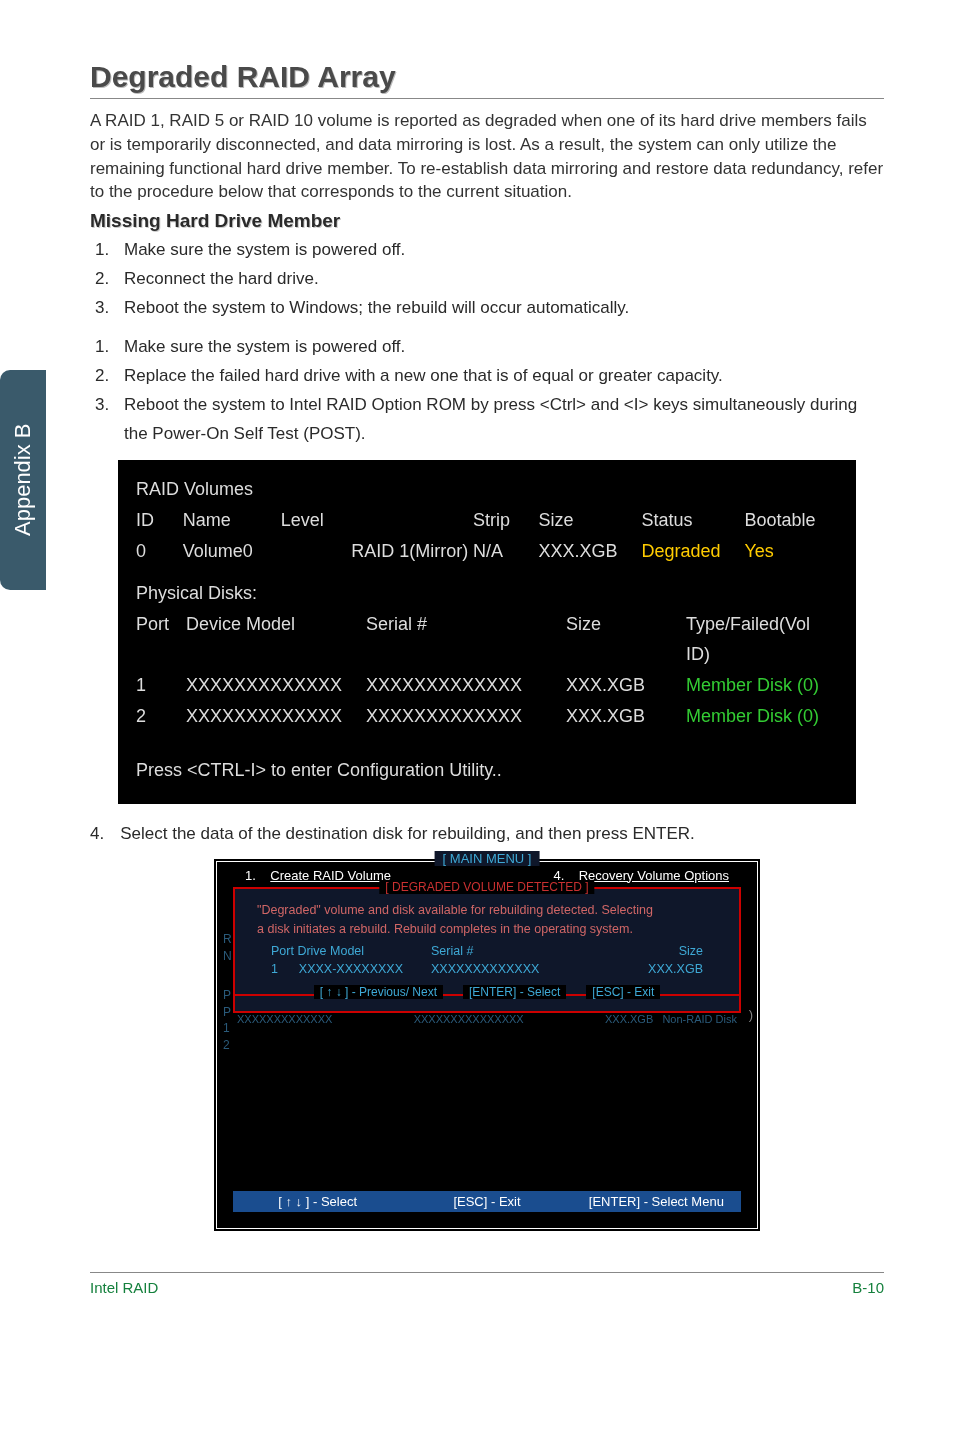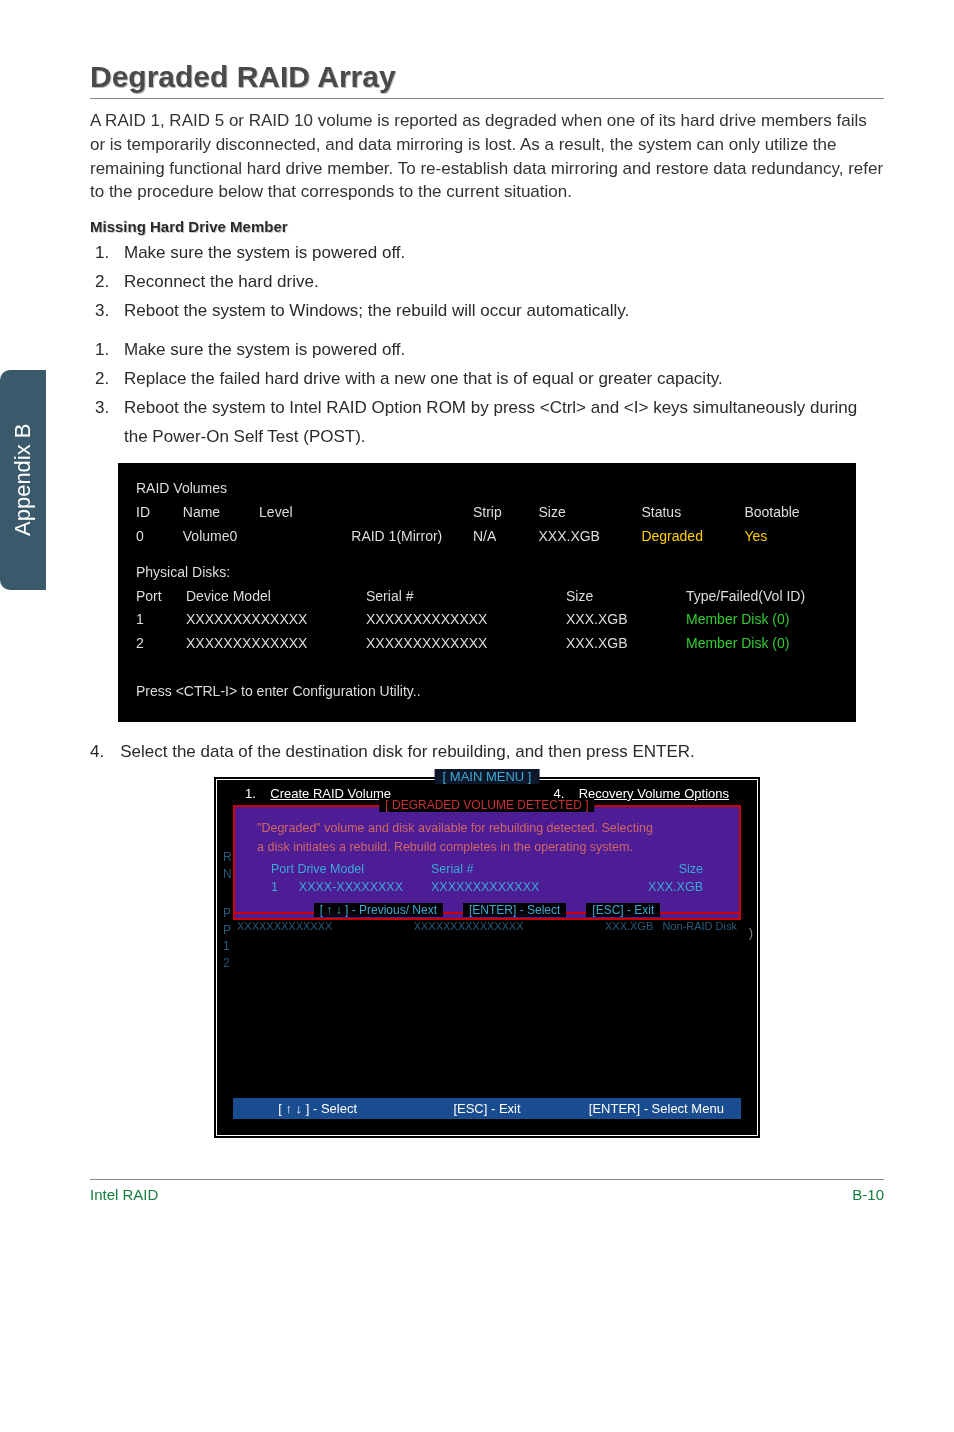--- a/index.html
+++ b/index.html
@@ -40,37 +40,37 @@
     padding-bottom: 4px;
     margin: 0 0 10px 0;
   }
   .intro {
     font-size: 17px;
     line-height: 1.4;
     color: #333;
     margin-bottom: 6px;
   }
   .subhead {
-    font-size: 15px;
+    font-size: 19px;
     font-weight: bold;
     text-shadow: 1px 1px 0 #ccc;
-    margin: 14px 0 4px 0;
+    margin: 6px 0 4px 0;
   }
   ol {
     margin: 4px 0 10px 0;
     padding-left: 24px;
     font-size: 17px;
     line-height: 1.7;
   }
   ol li { padding-left: 10px; }
   .bios1 {
     background: #000;
     color: #ddd;
     font-family: Arial, sans-serif;
-    font-size: 14px;
+    font-size: 18px;
     margin: 12px 28px 20px 28px;
     padding: 14px 18px 18px 18px;
     line-height: 1.7;
   }
   .row { display: flex; }
   .yellow { color: #ffcc00; }
   .green { color: #33cc33; }
   .bios1 .c1 { width: 50px; }
   .bios1 .c2 { width: 180px; }
   .bios1 .c3 { width: 130px; }
@@ -112,22 +112,22 @@
     display: flex;
     justify-content: space-between;
     color: #fff;
     padding: 6px 28px 4px 28px;
     font-size: 13px;
   }
   .dialog {
     margin: 0 16px;
     border: 2px solid #c00;
     position: relative;
-    padding: 4px 0 4px 0;
-    background: #4c1d95;
+    padding: 4px 0 15px 0;
+    background: #0f172a;
   }
   .dialog-title {
     position: absolute;
     top: -9px;
     left: 50%;
     transform: translateX(-50%);
     background: #000;
     color: #c93030;
     font-size: 12px;
     padding: 0 6px;

